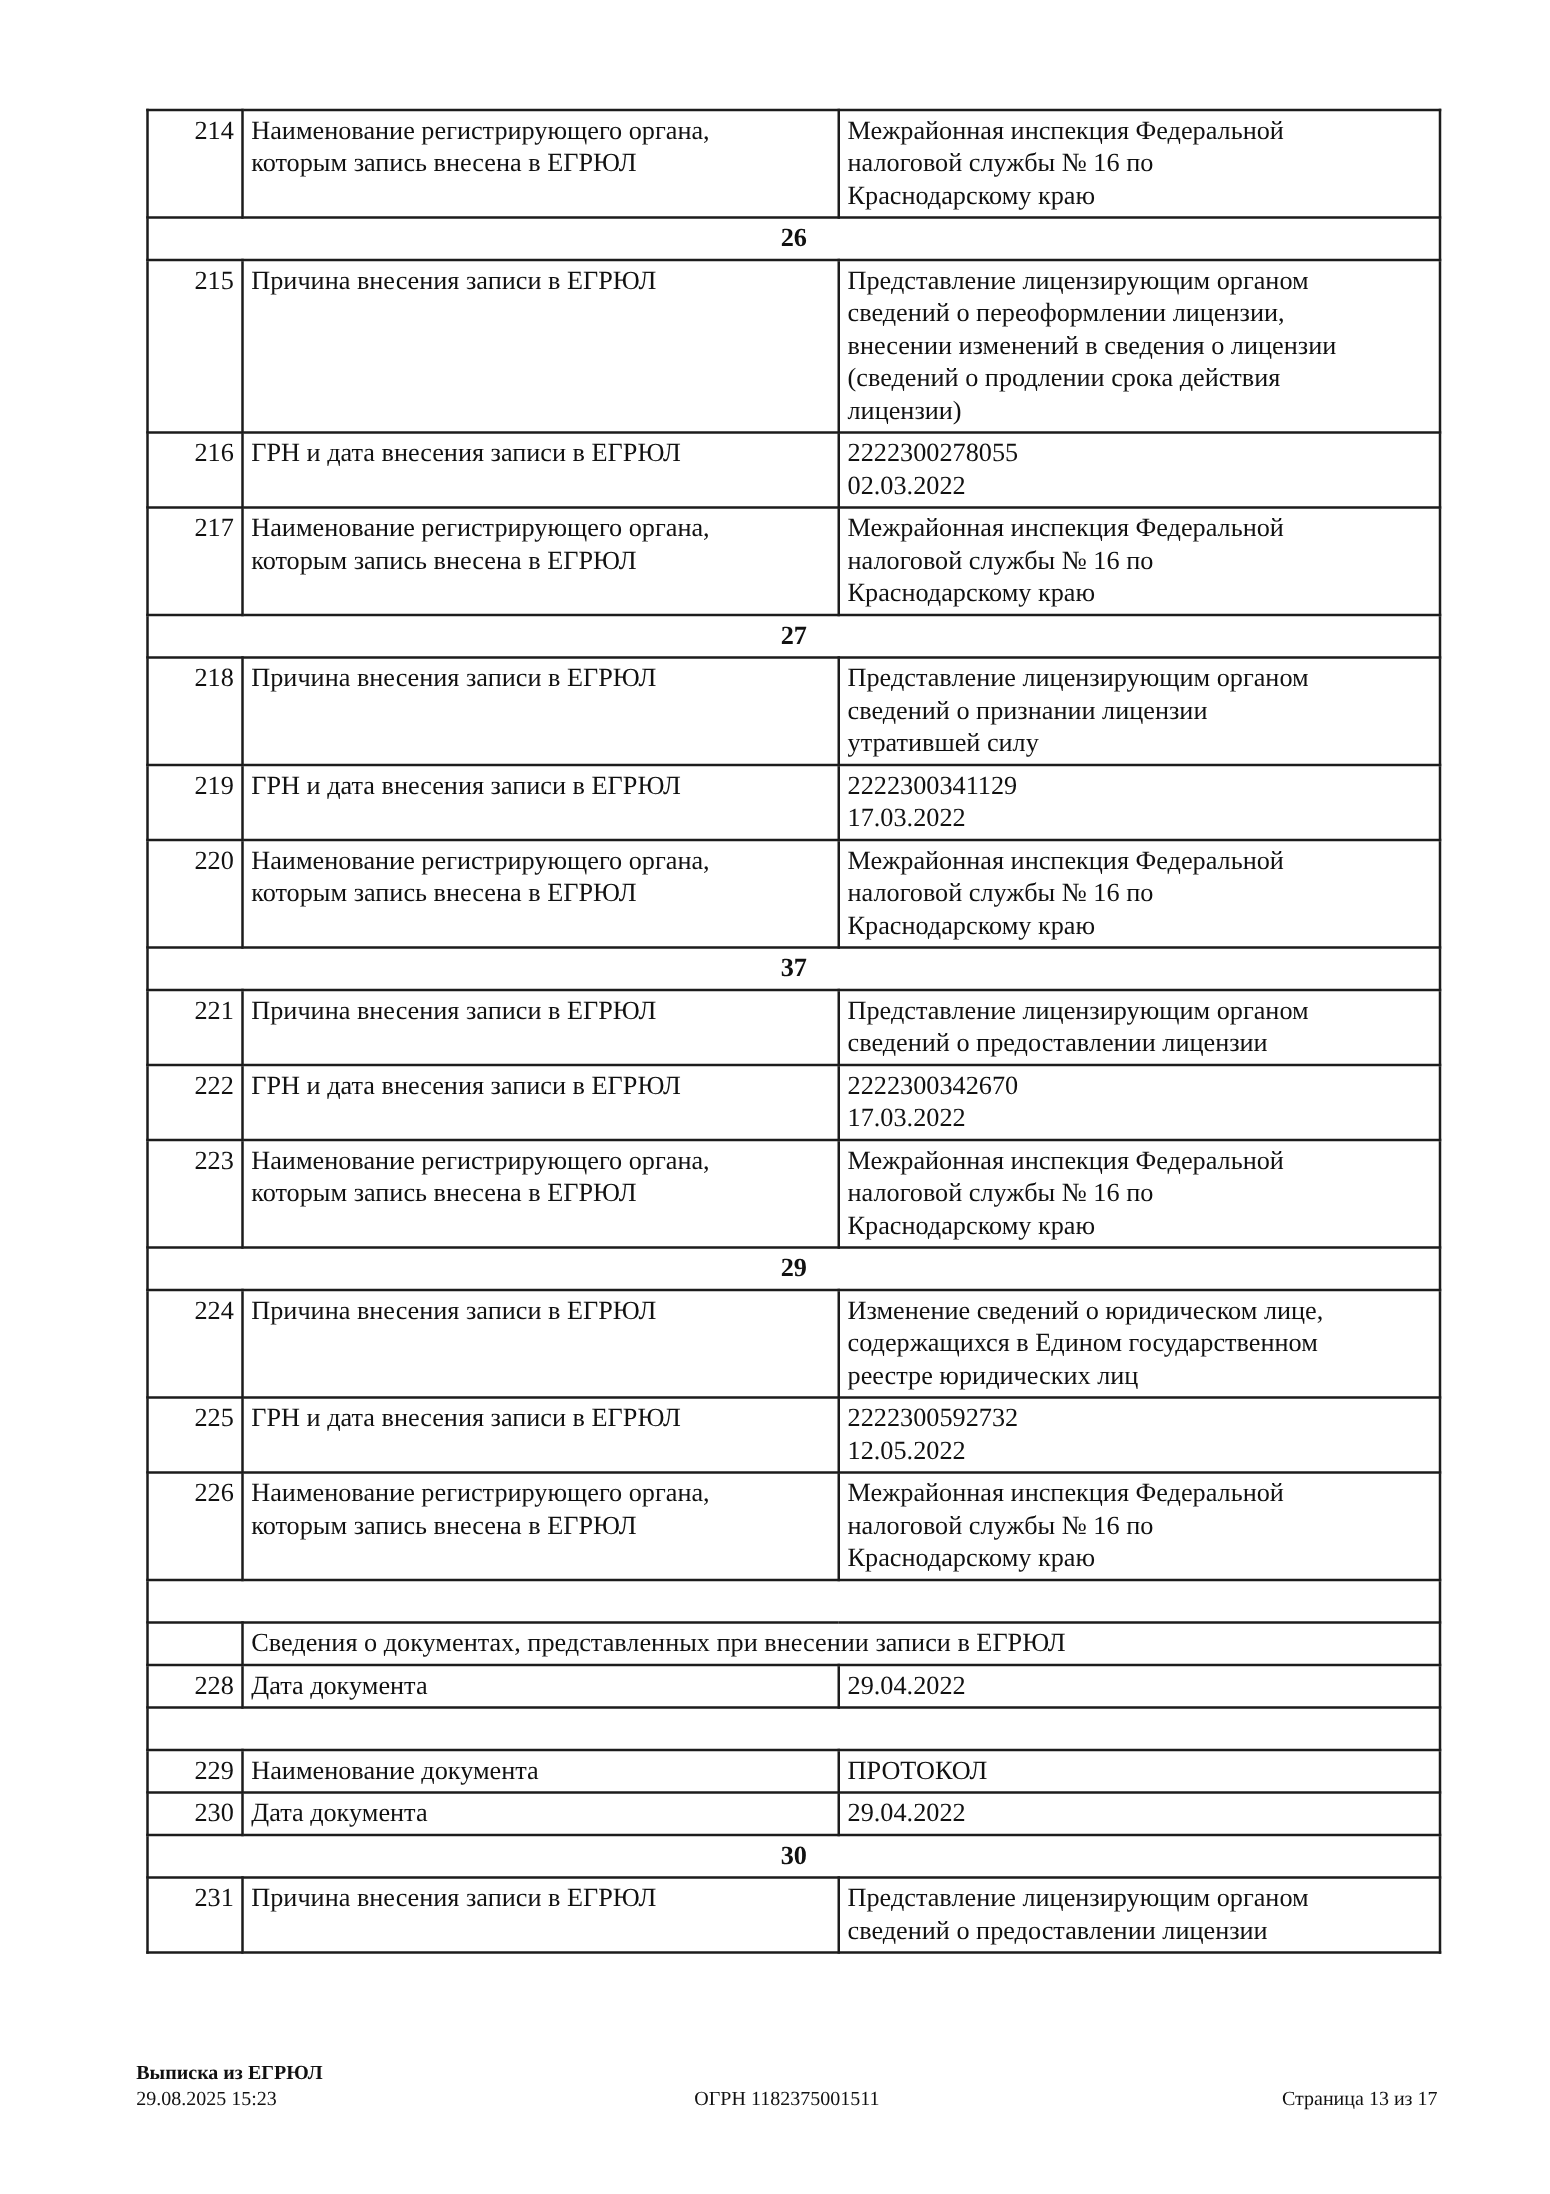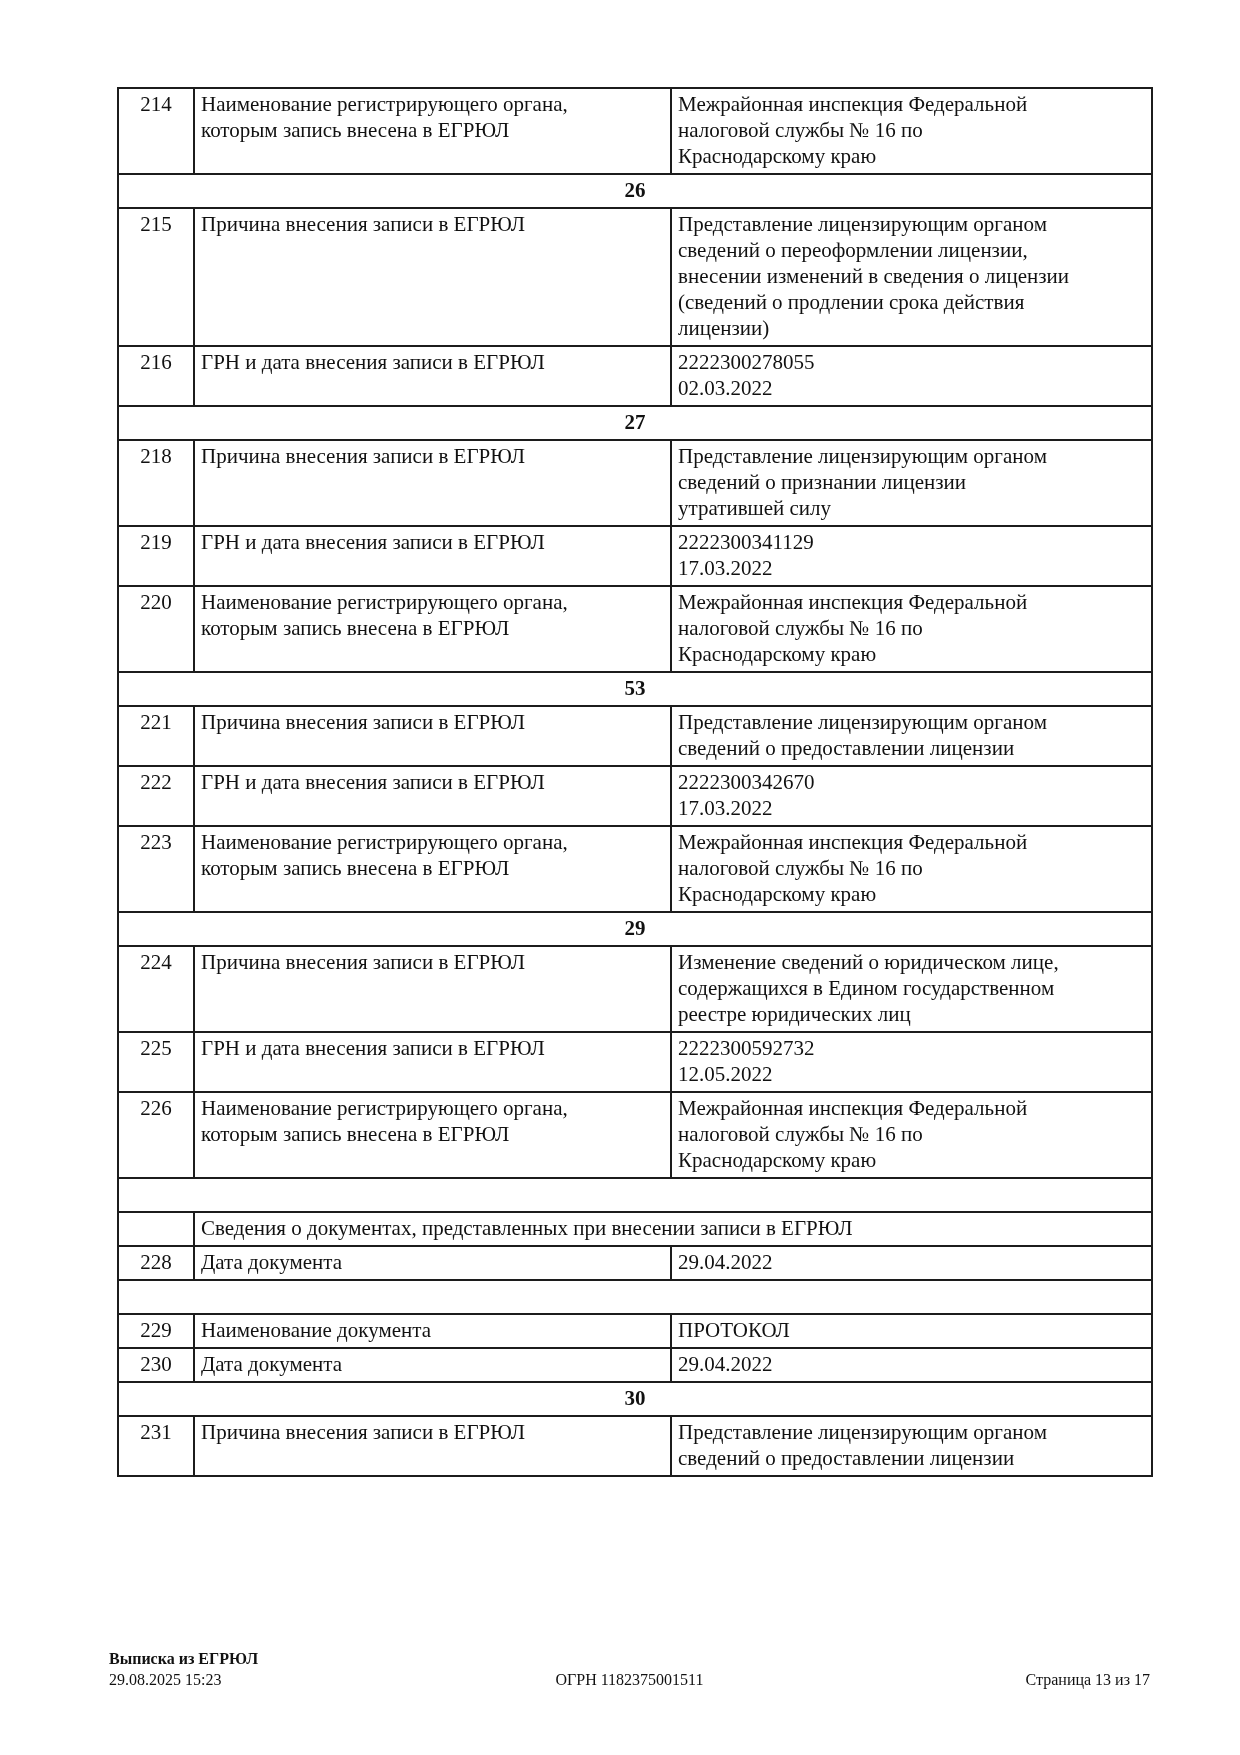--- a/index.html
+++ b/index.html
@@ -23,21 +23,21 @@
     font-size: 21px;
     line-height: 26px;
   }
   table.records td {
     border: 2px solid #1c1c1c;
     vertical-align: top;
     padding: 2px 6px 4px 6px;
     white-space: pre-line;
     overflow: hidden;
   }
-  td.num { text-align: center; padding-left: 2px; padding-right: 2px; }
+  td.num { text-align: right; padding-left: 2px; padding-right: 2px; }
   td.section-cell {
     text-align: center;
     font-weight: bold;
     padding-top: 3px; padding-bottom: 4px;
   }
   td.spacer-cell { height: 26px; padding: 0; }
   td.subheader-cell { padding-top: 3px; padding-bottom: 4px; }
 
   .footer {
     position: absolute;
@@ -89,20 +89,28 @@
 (сведений о продлении срока действия
 лицензии)</td>
           </tr>
           <tr>
             <td class="num">216</td>
             <td class="label">ГРН и дата внесения записи в ЕГРЮЛ</td>
             <td class="value">2222300278055
 02.03.2022</td>
           </tr>
           <tr>
+            <td class="num">217</td>
+            <td class="label">Наименование регистрирующего органа,
+которым запись внесена в ЕГРЮЛ</td>
+            <td class="value">Межрайонная инспекция Федеральной
+налоговой службы № 16 по
+Краснодарскому краю</td>
+          </tr>
+          <tr>
             <td class="section-cell" colspan="3">27</td>
           </tr>
           <tr>
             <td class="num">218</td>
             <td class="label">Причина внесения записи в ЕГРЮЛ</td>
             <td class="value">Представление лицензирующим органом
 сведений о признании лицензии
 утратившей силу</td>
           </tr>
           <tr>
@@ -113,21 +121,21 @@
           </tr>
           <tr>
             <td class="num">220</td>
             <td class="label">Наименование регистрирующего органа,
 которым запись внесена в ЕГРЮЛ</td>
             <td class="value">Межрайонная инспекция Федеральной
 налоговой службы № 16 по
 Краснодарскому краю</td>
           </tr>
           <tr>
-            <td class="section-cell" colspan="3">53</td>
+            <td class="section-cell" colspan="3">37</td>
           </tr>
           <tr>
             <td class="num">221</td>
             <td class="label">Причина внесения записи в ЕГРЮЛ</td>
             <td class="value">Представление лицензирующим органом
 сведений о предоставлении лицензии</td>
           </tr>
           <tr>
             <td class="num">222</td>
             <td class="label">ГРН и дата внесения записи в ЕГРЮЛ</td>

